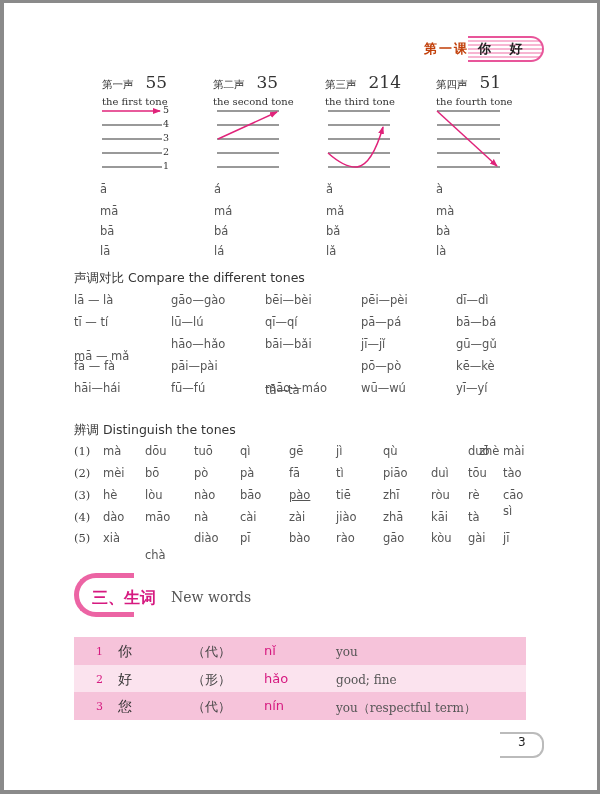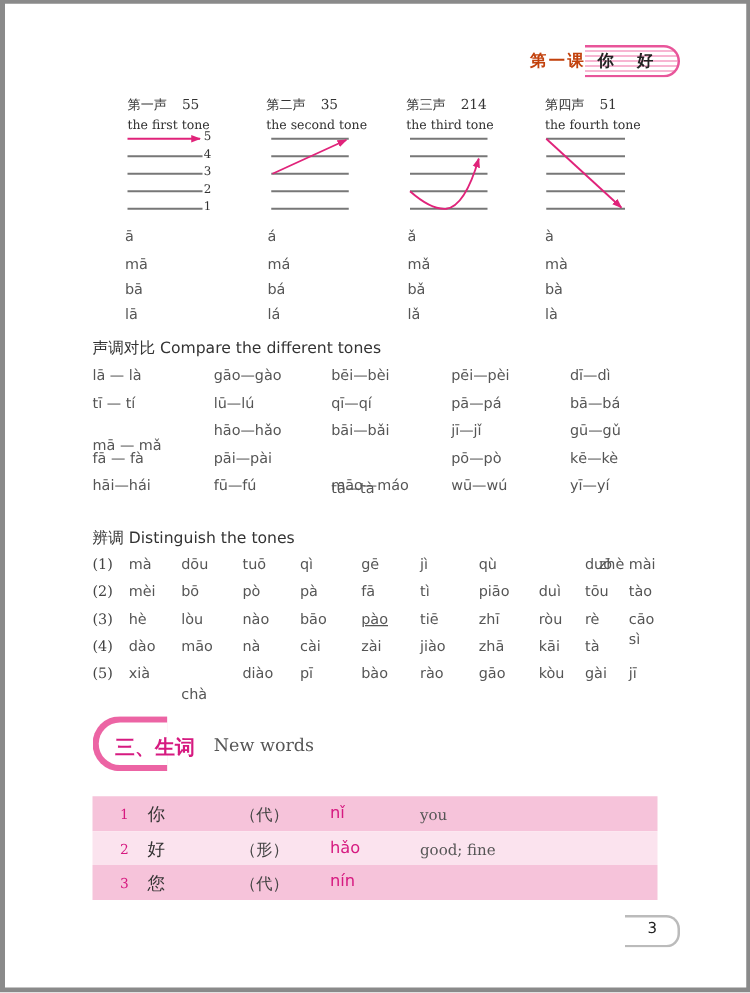--- a/index.html
+++ b/index.html
@@ -32,21 +32,21 @@
     background: repeating-linear-gradient(to bottom, #fff 0px, #fff 2px, #f7b6d2 2px, #f7b6d2 4px);
   }
   .lesson-title {
     left: 478px; top: 40px; font-size: 13px; font-weight: bold; color: #222;
     word-spacing: 14px; letter-spacing: 0px;
   }
 
   
   .tone-head { font-family: "DejaVu Serif", "Liberation Serif", serif; color: #333; }
   .tone-cn { font-size: 10.5px; }
-  .tone-num { font-size: 11px; margin-left: 12px; }
+  .tone-num { font-size: 17px; margin-left: 12px; }
   .tone-en { font-size: 10px; margin-top: 4px; color: #333; }
 
   .level-label { position: absolute; font-family: "DejaVu Serif", serif; font-size: 9.5px; color: #333; }
 
   .py { font-family: "DejaVu Sans", sans-serif; font-size: 11.5px; color: #555; }
   .section-h { font-size: 12.5px; color: #333; }
 
   
   .nw-bracket {
     left: 74px; top: 573px; width: 60px; height: 44px;
@@ -270,17 +270,18 @@
     <span class="v-char">好</span>
     <span class="v-pos">（形）</span>
     <span class="v-py">hǎo</span>
     <span class="v-en">good; fine</span>
   </div>
   <div class="vrow odd">
     <span class="v-num">3</span>
     <span class="v-char">您</span>
     <span class="v-pos">（代）</span>
     <span class="v-py">nín</span>
+    <span class="v-en">you（respectful term）</span>
   </div>
 </div>
 
 <div class="abs page-num-box"></div>
 <div class="abs page-num">3</div>
 
 </body></html>

